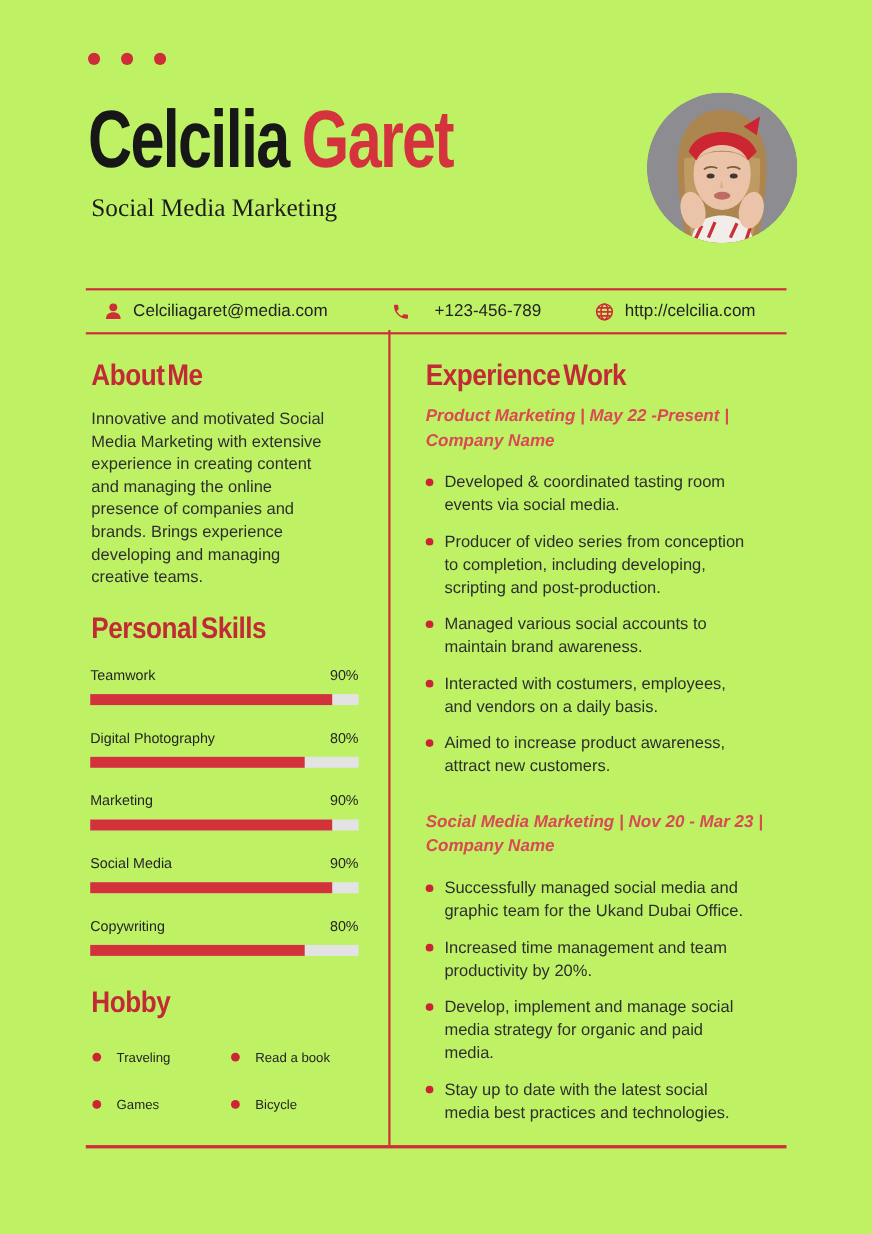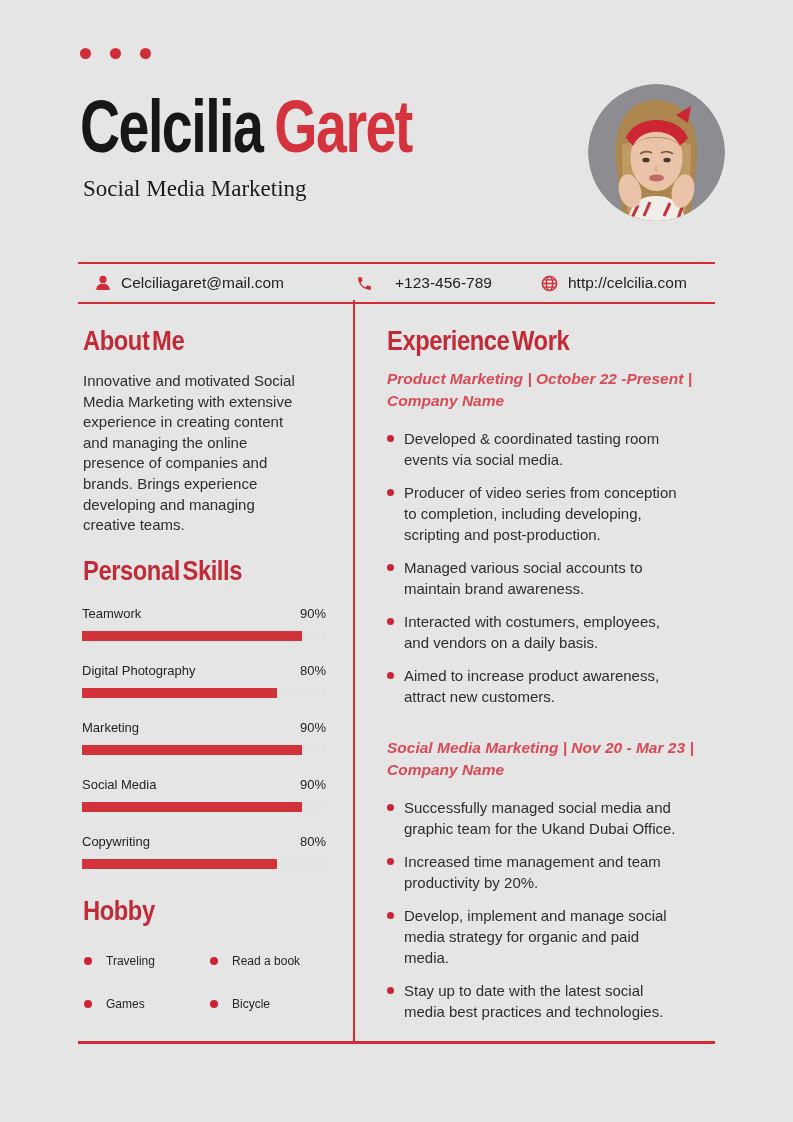--- a/index.html
+++ b/index.html
@@ -1,16 +1,16 @@
 <!DOCTYPE html>
 <html><head>
 <meta charset="utf-8">
 <style>
   html,body{margin:0;padding:0;background:#ffffff;}
-  .page{position:relative;width:793px;height:1122px;background:#e5e5e5;overflow:hidden;
+  .page{position:relative;width:793px;height:1122px;background:#bef264;overflow:hidden;
         font-family:"Liberation Sans",sans-serif;color:#2e2e2e;}
 
   
   .dots{position:absolute;left:80px;top:48px;display:flex;gap:19px;}
   .dots i{width:11px;height:11px;border-radius:50%;background:#cf2e38;display:block;}
 
   
   .name{position:absolute;left:80px;top:90px;margin:0;font-size:74px;line-height:74px;
         font-weight:700;letter-spacing:-2px;white-space:nowrap;
         transform:scaleX(0.75);transform-origin:left top;color:#171717;}
@@ -119,21 +119,21 @@
   </div>
 
   <div class="contact-bar">
     <div class="c-item c-email">
       <span>
         <svg width="18" height="18" viewBox="0 0 18 18" fill="#cf2e38">
           <circle cx="9" cy="5.4" r="3.6"></circle>
           <path d="M2.3 16 C2.3 11.6 5.4 9.8 9 9.8 C12.6 9.8 15.7 11.6 15.7 16 Z"></path>
         </svg>
       </span>
-      <span>Celciliagaret@mail.com</span>
+      <span>Celciliagaret@media.com</span>
     </div>
     <div class="c-item c-phone">
       <span>
         <svg width="17" height="17" viewBox="0 0 24 24" fill="#cf2e38">
           <path d="M6.62 10.79c1.44 2.83 3.76 5.14 6.59 6.59l2.2-2.2c.27-.27.67-.36 1.02-.24 1.12.37 2.33.57 3.57.57.55 0 1 .45 1 1V20c0 .55-.45 1-1 1-9.39 0-17-7.61-17-17 0-.55.45-1 1-1h3.5c.55 0 1 .45 1 1 0 1.25.2 2.45.57 3.57.11.35.03.74-.25 1.02l-2.2 2.2z"></path>
         </svg>
       </span>
       <span>+123-456-789</span>
     </div>
     <div class="c-item c-web">
@@ -214,21 +214,21 @@
   <div class="hobby-grid">
       <div class="hobby-item"><i class="dot"></i><span>Traveling</span></div>
       <div class="hobby-item"><i class="dot"></i><span>Read a book</span></div>
       <div class="hobby-item"><i class="dot"></i><span>Games</span></div>
       <div class="hobby-item"><i class="dot"></i><span>Bicycle</span></div>
     </div>
 
   <h2 class="heading exp-title">Experience Work</h2>
   <div class="jobs">
       <section class="job">
-        <h3 class="job-heading pre">Product Marketing | October 22 -Present |
+        <h3 class="job-heading pre">Product Marketing | May 22 -Present |
 Company Name</h3>
         <ul class="job-bullets">
           <li><i class="dot"></i><span class="pre">Developed &amp; coordinated tasting room
 events via social media.</span></li>
           <li><i class="dot"></i><span class="pre">Producer of video series from conception
 to completion, including developing,
 scripting and post-production.</span></li>
           <li><i class="dot"></i><span class="pre">Managed various social accounts to
 maintain brand awareness.</span></li>
           <li><i class="dot"></i><span class="pre">Interacted with costumers, employees,

